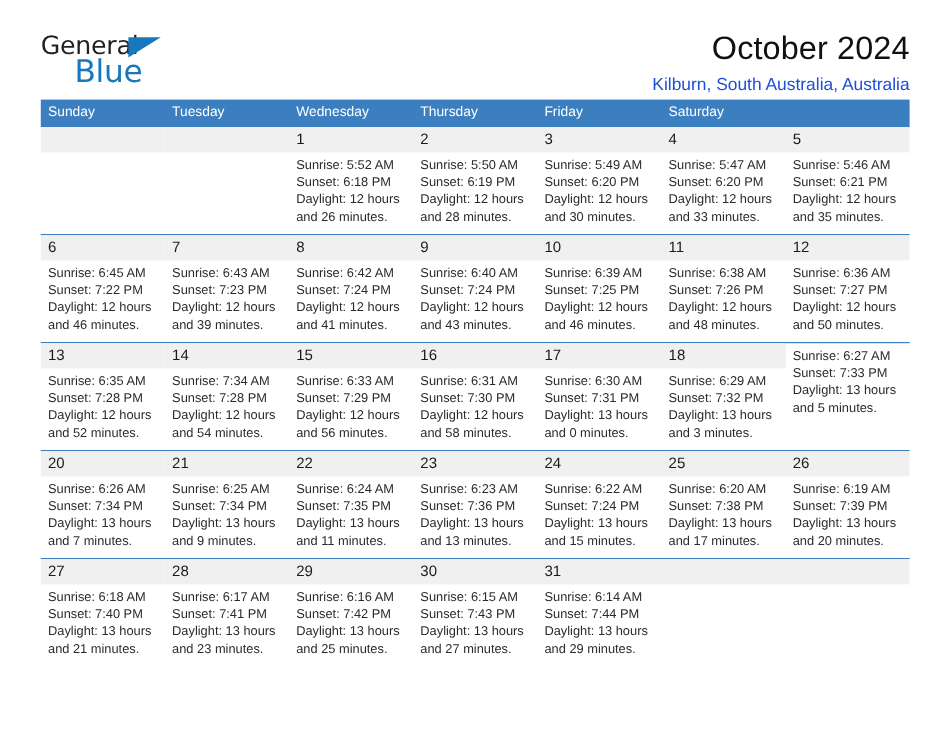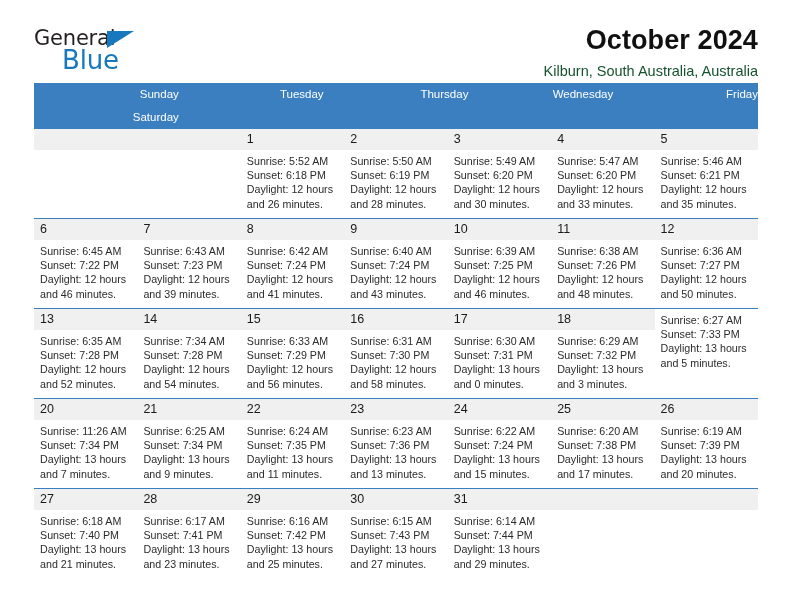--- a/index.html
+++ b/index.html
@@ -66,44 +66,43 @@
     border-left: 27px solid #1878be;
     border-bottom: 17px solid transparent;
   }
 
   .titles {
     text-align: right;
     padding-top: 0px;
   }
   .cal-title {
     font-size: 27px;
-    font-weight: 700;
+    font-weight: 400;
     color: #101010;
     line-height: 1.05;
     letter-spacing: 0.1px;
   }
   .cal-sub {
     margin-top: 9px;
     font-size: 14.5px;
     font-weight: 400;
-    color: #14532d;
+    color: #1d4ed8;
     padding-left: 19px;
   }
 
   
   .calendar {
     margin-top: 13px;
     width: 724px;
   }
 
   .weekdays {
     display: grid;
-    grid-template-columns: repeat(5, 1fr);
+    grid-template-columns: repeat(7, 1fr);
     background: #3b7fc0;
-    text-align: right;
   }
   .weekday {
     font-size: 11.5px;
     color: #ffffff;
     padding: 5px 0 6px 6px;
     box-sizing: border-box;
   }
 
   .week {
     display: grid;
@@ -157,22 +156,22 @@
       <div class="cal-title">October 2024</div>
       <div class="cal-sub">Kilburn, South Australia, Australia</div>
     </div>
 
   </div>
 
   <div class="calendar">
     <div class="weekdays">
         <div class="weekday">Sunday</div>
         <div class="weekday">Tuesday</div>
+        <div class="weekday">Wednesday</div>
         <div class="weekday">Thursday</div>
-        <div class="weekday">Wednesday</div>
         <div class="weekday">Friday</div>
         <div class="weekday">Saturday</div>
       </div>
     <div id="weeks-host">
         <div class="week">
           <div class="day empty">
             <div class="day-num"></div>
             <div class="day-lines"></div>
           </div>
           <div class="day empty">
@@ -351,21 +350,21 @@
               <div class="day-line">Sunset: 7:33 PM</div>
               <div class="day-line">Daylight: 13 hours</div>
               <div class="day-line">and 5 minutes.</div>
             </div>
           </div>
         </div>
         <div class="week">
           <div class="day">
             <div class="day-num">20</div>
             <div class="day-lines">
-              <div class="day-line">Sunrise: 11:26 AM</div>
+              <div class="day-line">Sunrise: 6:26 AM</div>
               <div class="day-line">Sunset: 7:34 PM</div>
               <div class="day-line">Daylight: 13 hours</div>
               <div class="day-line">and 7 minutes.</div>
             </div>
           </div>
           <div class="day">
             <div class="day-num">21</div>
             <div class="day-lines">
               <div class="day-line">Sunrise: 6:25 AM</div>
               <div class="day-line">Sunset: 7:34 PM</div>

